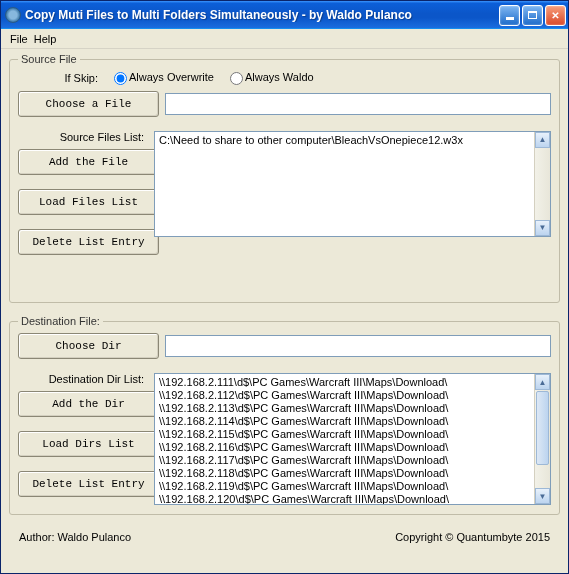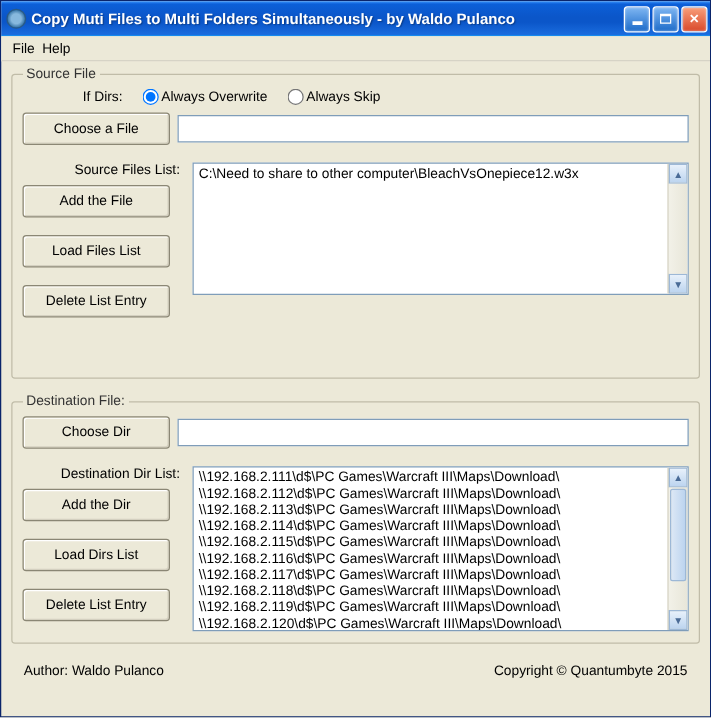--- a/index.html
+++ b/index.html
@@ -17,21 +17,21 @@
 .menubar { height: 20px; background: #ece9d8; display: flex; align-items: center; padding: 0 6px; border-bottom: 1px solid #d6d3c6; }
 .menubar span { padding: 2px 3px; }
 .content { flex: 1; padding: 4px 8px 2px 8px; display: flex; flex-direction: column; gap: 12px; }
 fieldset { border: 1px solid #c0bca8; border-radius: 3px; padding: 6px 8px 8px 8px; }
 legend { padding: 0 3px; color: #333; }
 .row { display: flex; align-items: center; gap: 6px; margin-bottom: 6px; }
 .lbl { text-align: right; display: inline-block; }
 .radio-row .lbl { width: 80px; }
 input[type=radio] { margin: 0 2px 0 10px; vertical-align: middle; }
 .btn { height: 24px; background: #ece9d8; border: 1px solid #8b8775; border-radius: 3px; font-family: inherit; font-size: 11px; padding: 0 8px; box-shadow: inset 1px 1px 0 #fff, inset -1px -1px 0 #d4d0c0; cursor: default; }
-.sidebtn { width: 118px; height: 26px; margin-bottom: 14px; }
+.sidebtn { width: 141px; height: 26px; margin-bottom: 14px; font-family: Liberation Mono, monospace; }
 .textbox { flex: 1; height: 22px; background: #fff; border: 1px solid #7f9db9; padding: 3px 4px; font-family: inherit; font-size: 11px; }
 .grid2 { display: flex; gap: 6px; align-items: flex-start; }
 .leftcol { width: 130px; display: flex; flex-direction: column; }
 .leftcol .lbl-top { margin-bottom: 6px; text-align: right; padding-right: 4px; }
 .listarea { flex: 1; background: #fff; border: 1px solid #7f9db9; position: relative; overflow: hidden; }
 .listcontent { position: absolute; inset: 0 16px 0 0; padding: 2px 4px; font-size: 11px; line-height: 13px; white-space: nowrap; overflow: hidden; }
 .vscroll { position: absolute; right: 0; top: 0; bottom: 0; width: 16px; background: #efeee7; border-left: 1px solid #d4d0c0; display: flex; flex-direction: column; }
 .sbtn { height: 16px; background: linear-gradient(to bottom,#e8f1fb,#bcd4ef); border: 1px solid #9db8d6; display: flex; align-items: center; justify-content: center; font-size: 8px; color: #4a6b96; }
 .track { flex: 1; background: linear-gradient(to right,#f2f1e8,#e8e6d9); position: relative; }
 .thumb { position: absolute; left: 1px; right: 1px; top: 1px; height: 75%; background: linear-gradient(to right,#dde8f5,#bcd4ef); border: 1px solid #9db8d6; border-radius: 2px; }
@@ -67,23 +67,23 @@
   <div class="menubar">
     <span>File</span>
     <span>Help</span>
   </div>
 
   <div class="content">
 
     <fieldset class="fs-source">
       <legend>Source File</legend>
       <div class="row radio-row">
-        <span class="lbl">If Dirs:</span>
+        <span class="lbl">If Skip:</span>
         <label><input type="radio" name="ifm" checked="" style=""><span>Always Overwrite</span></label>
-        <label><input type="radio" name="ifm" style=""><span>Always Skip</span></label>
+        <label><input type="radio" name="ifm" style=""><span>Always Waldo</span></label>
       </div>
       <div class="row">
         <button class="btn sidebtn" style="margin-bottom:0">Choose a File</button>
         <input class="textbox" value="" style="">
       </div>
       <div class="spacer8"></div>
       <div class="grid2">
         <div class="leftcol">
           <div class="lbl-top">Source Files List:</div>
           <button class="btn sidebtn">Add the File</button>

